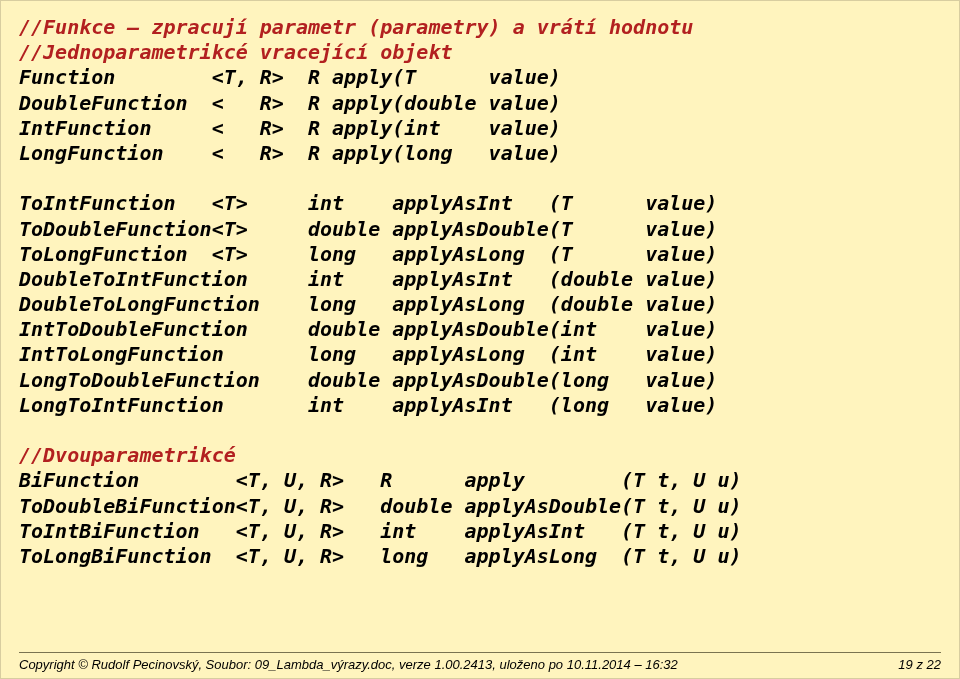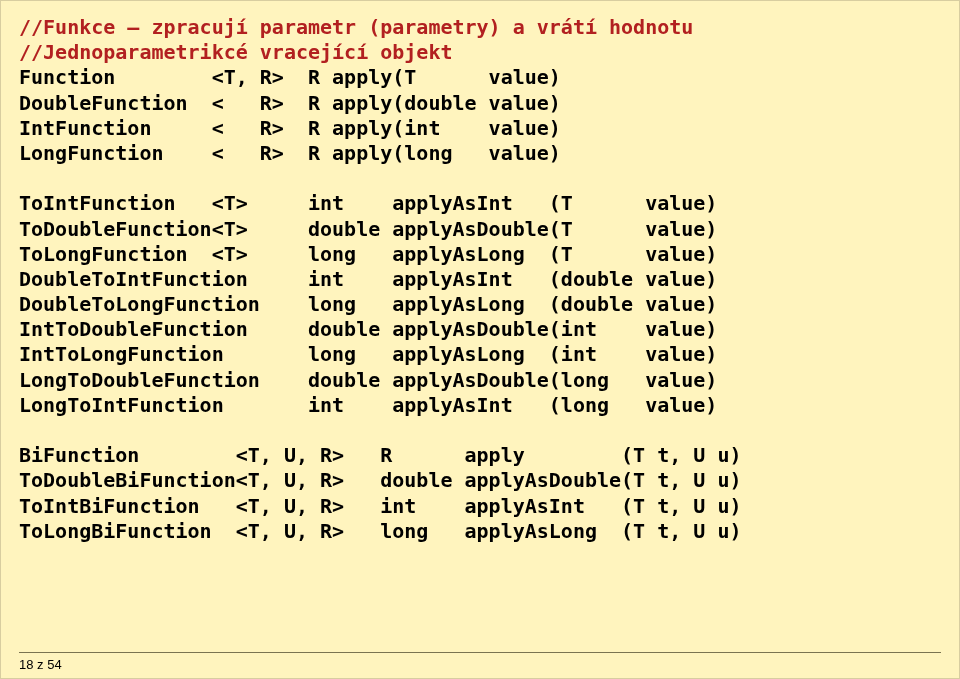--- a/index.html
+++ b/index.html
@@ -11,20 +11,21 @@
     font-family: "DejaVu Sans Mono", "Consolas", "Courier New", monospace;
   }
   .slide {
     box-sizing: border-box;
     width: 960px;
     height: 679px;
     background: #fff4be;
     padding: 14px 18px 4px 18px;
     position: relative;
     border: 1px solid #d8cda0;
+    font-style: italic;
   }
   .code {
     font-size: 20px;
     line-height: 1.26;
     white-space: pre;
     font-weight: 600;
     color: #000;
   }
   .comment { color: #b22020; } 
   .footer {
@@ -56,20 +57,22 @@
 ToIntFunction   &lt;T&gt;     int    applyAsInt   (T      value)
 ToDoubleFunction&lt;T&gt;     double applyAsDouble(T      value)
 ToLongFunction  &lt;T&gt;     long   applyAsLong  (T      value)
 DoubleToIntFunction     int    applyAsInt   (double value)
 DoubleToLongFunction    long   applyAsLong  (double value)
 IntToDoubleFunction     double applyAsDouble(int    value)
 IntToLongFunction       long   applyAsLong  (int    value)
 LongToDoubleFunction    double applyAsDouble(long   value)
 LongToIntFunction       int    applyAsInt   (long   value)
 
+<span class="comment">//Dvouparametrikcé</span>
 BiFunction        &lt;T, U, R&gt;   R      apply        (T t, U u)
 ToDoubleBiFunction&lt;T, U, R&gt;   double applyAsDouble(T t, U u)
 ToIntBiFunction   &lt;T, U, R&gt;   int    applyAsInt   (T t, U u)
 ToLongBiFunction  &lt;T, U, R&gt;   long   applyAsLong  (T t, U u)</div>
   <div class="footer">
-    <span class="page">18 z 54</span>
+    <span>Copyright © Rudolf Pecinovský, Soubor: 09_Lambda_výrazy.doc, verze 1.00.2413, uloženo po 10.11.2014 – 16:32</span>
+    <span class="page">19 z 22</span>
   </div>
 </div>
 
 </body></html>

